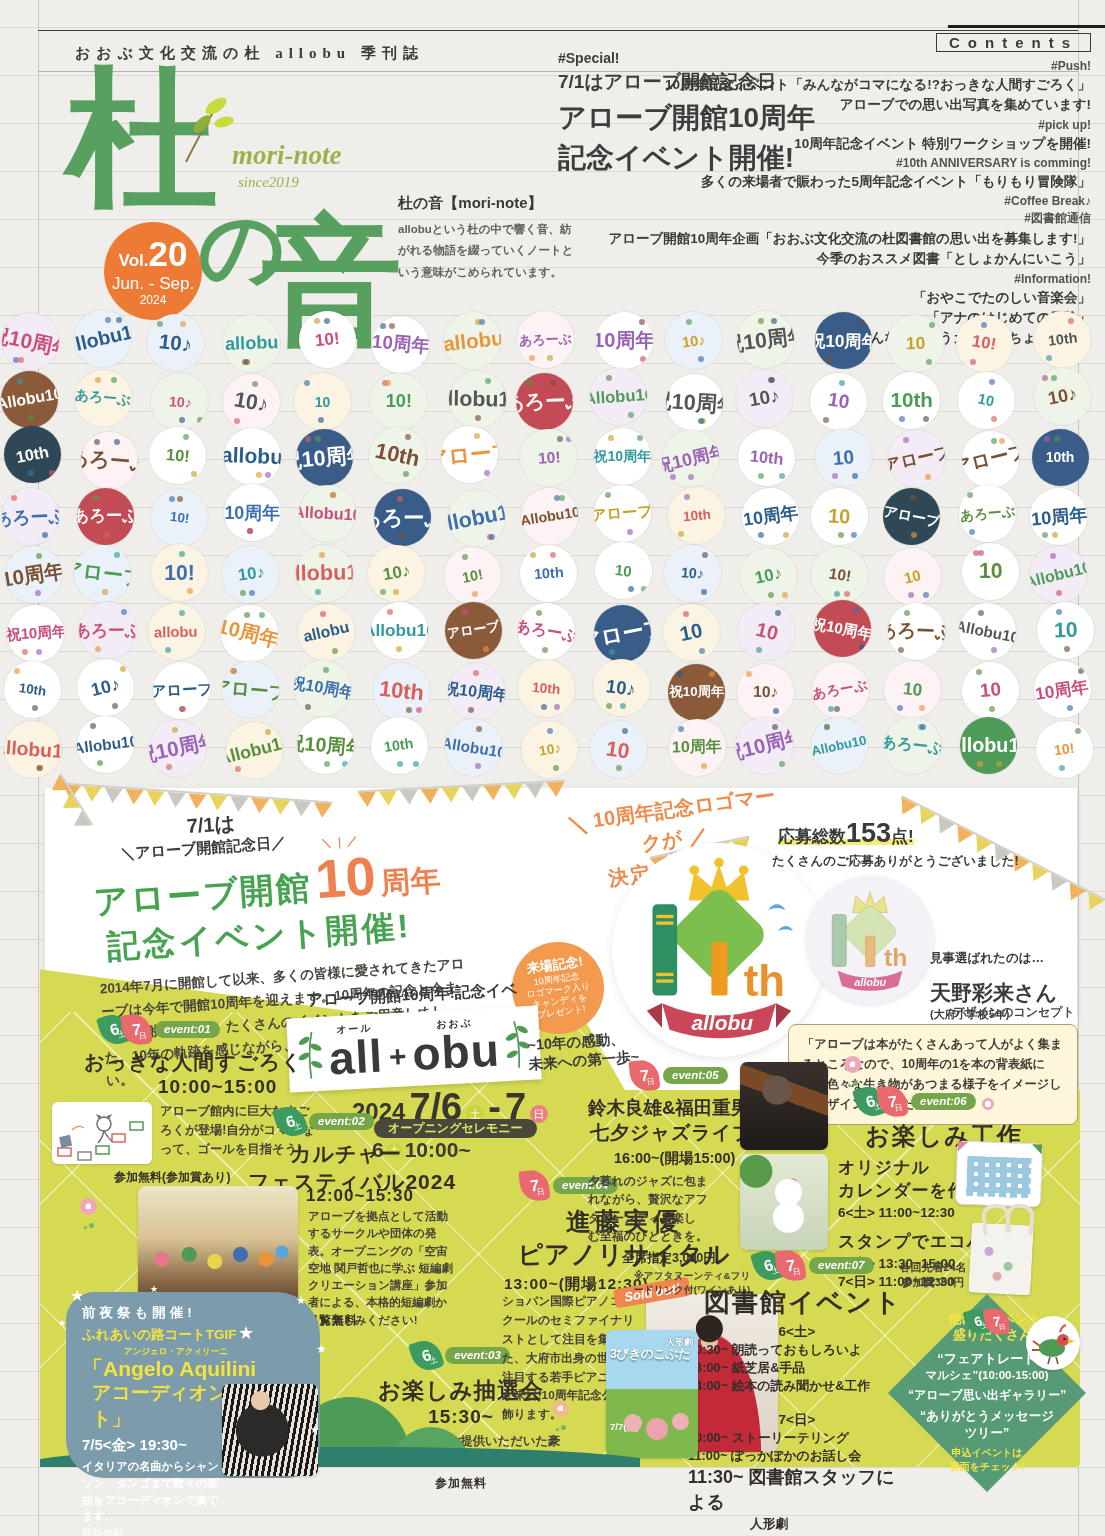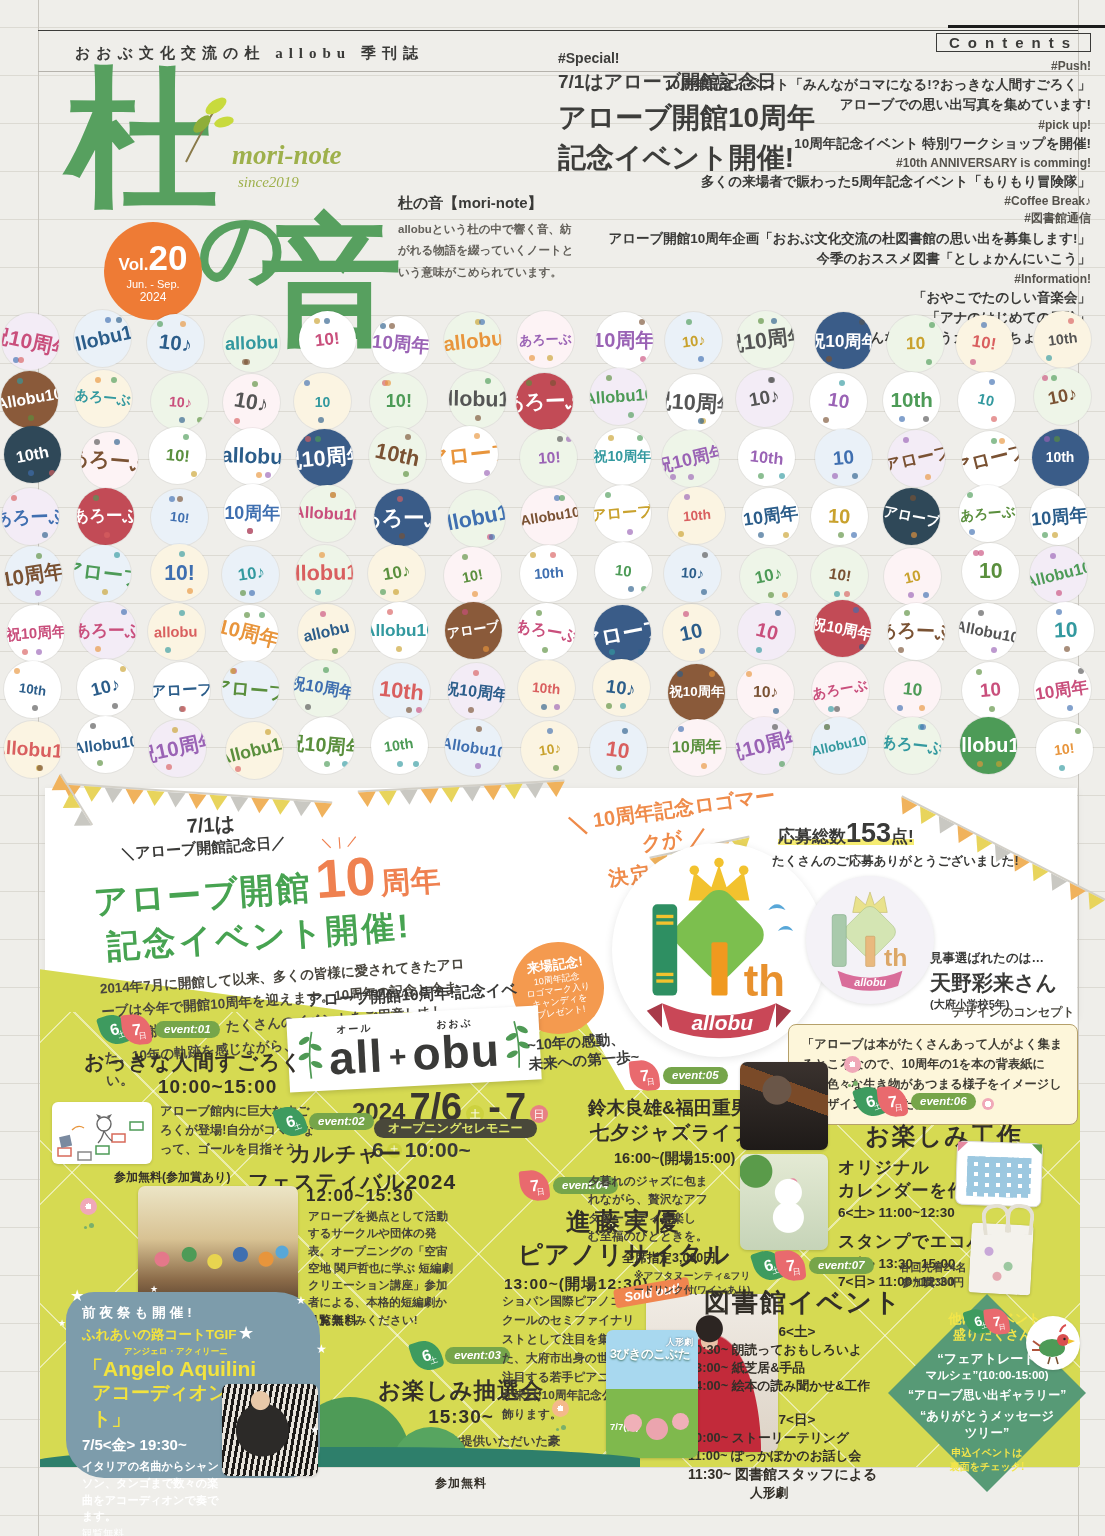--- a/index.html
+++ b/index.html
@@ -58,21 +58,21 @@
     <ellipse cx="26" cy="32" rx="11" ry="5.5" fill="#8fae3a" transform="rotate(-45 26 32)"></ellipse>
     <ellipse cx="48" cy="30" rx="10" ry="5" fill="#c8da3d" transform="rotate(-15 48 30)"></ellipse>
   </svg>
   <div class="abs serif" style="left:232px;top:140px;font-size:27px;font-style:italic;font-weight:700;color:#9eb04b">mori-note</div>
   <div class="abs serif" style="left:238px;top:174px;font-size:15px;font-style:italic;color:#9eb04b">since2019</div>
   <div class="abs" style="left:198px;top:204px;font-size:86px;line-height:1;font-weight:700;color:#57a05f">の</div>
   <div class="abs" style="left:262px;top:212px;font-size:140px;line-height:1;font-weight:700;color:#57a05f">音</div>
 
   <div class="abs" style="left:104px;top:222px;width:98px;height:98px;border-radius:50%;background:#ee7b35;color:#fff;display:flex;flex-direction:column;align-items:center;justify-content:center;line-height:1.15">
     <div><span style="font-size:17px;font-weight:700">Vol.</span><span style="font-size:35px;font-weight:800">20</span></div>
-    <div style="font-size:11px">Jun. - Sep.</div>
+    <div style="font-size:17px">Jun. - Sep.</div>
     <div style="font-size:12px">2024</div>
   </div>
 
   <div class="abs" style="left:398px;top:194px;width:182px">
     <div style="font-size:15px;font-weight:800;margin-bottom:6px">杜の音【mori-note】</div>
     <div style="font-size:11.5px;color:#63605a;line-height:1.85;font-weight:600">allobuという杜の中で響く音、紡がれる物語を綴っていくノートという意味がこめられています。</div>
   </div>
 
   <div class="abs" style="left:558px;top:50px;color:#3d3d3b">
     <div style="font-size:14px;font-weight:600">#Special!</div>
@@ -830,21 +830,21 @@
       <rect x="30" y="56" width="26" height="96" rx="5" fill="#9cc4a0" stroke="#6a9a70"></rect>
       <rect x="92" y="96" width="17" height="56" rx="2" fill="#e8b06a" stroke="#c08a40"></rect>
       <text x="126" y="152" font-size="46" font-weight="bold" fill="#d89a4e" font-family="Liberation Sans,sans-serif">th</text>
       <path d="M40 160 Q100 186 160 160 L152 188 Q100 206 48 188 Z" fill="#d5568a"></path>
       <text x="71" y="188" font-size="20" font-style="italic" font-weight="bold" fill="#fff" font-family="Liberation Sans,sans-serif">allobu</text>
     </svg>
   </div>
 
   <div class="abs" style="left:930px;top:950px;width:148px">
     <div style="font-size:12.5px;font-weight:800">見事選ばれたのは…</div>
-    <div style="font-size:21px;font-weight:800;margin-top:2px">天野彩来さん</div>
+    <div style="font-size:21px;font-weight:800;margin-top:12px">天野彩来さん</div>
     <div style="font-size:11px;font-weight:600">(大府小学校5年)</div>
   </div>
   <div class="abs" style="left:952px;top:1004px;font-size:12px;font-weight:800;color:#4a4840">デザインのコンセプト</div>
   <div class="abs" style="left:788px;top:1024px;width:262px;background:#fdf6da;border:1.5px solid #b5a06a;border-radius:8px;padding:9px 13px;font-size:12.2px;line-height:1.65;font-weight:600;color:#3f3c34">「アローブは本がたくさんあって人がよく集まるところなので、10周年の1を本の背表紙にし、色々な生き物があつまる様子をイメージしてデザインしました。</div>
 
   <div class="abs" style="left:303px;top:985px;width:220px;font-size:15.5px;font-weight:800;text-align:center;transform:rotate(-3deg)">アローブ開館10周年!記念イベント</div>
   <div class="abs" style="left:288px;top:1012px;width:252px;height:74px;background:#fff;transform:rotate(-3deg);box-shadow:0 2px 5px rgba(0,0,0,.15);display:flex;align-items:center;justify-content:center;gap:6px">
     <svg width="26" height="56" viewBox="0 0 30 60">
       <path d="M15 58 C13 35 14 20 18 4" stroke="#4f9a55" stroke-width="2" fill="none"></path>
       <ellipse cx="9" cy="14" rx="7" ry="3.4" fill="#4f9a55" transform="rotate(-30 9 14)"></ellipse>
@@ -1054,21 +1054,21 @@
       <span class="pill">event:07</span>
     </div>
     <div class="evt" style="font-size:26px;margin-top:4px;letter-spacing:2px;margin-left:16px">図書館イベント</div>
     <div class="evt" style="font-size:13.5px;text-align:center;margin-top:3px;letter-spacing:0">6&lt;土&gt;</div>
     <div class="evt" style="font-size:12.8px;line-height:1.4;letter-spacing:0">10:30~ 朗読っておもしろいよ</div>
     <div class="evt" style="font-size:12.8px;line-height:1.4;letter-spacing:0">13:00~ 紙芝居&amp;手品</div>
     <div class="evt" style="font-size:12.8px;line-height:1.4;letter-spacing:0">14:00~ 絵本の読み聞かせ&amp;工作</div>
     <div class="evt" style="font-size:13.5px;text-align:center;margin-top:16px;letter-spacing:0">7&lt;日&gt;</div>
     <div class="evt" style="font-size:12.8px;line-height:1.4;letter-spacing:0">10:00~ ストーリーテリング</div>
     <div class="evt" style="font-size:12.8px;line-height:1.4;letter-spacing:0">11:00~ ぽっかぽかのお話し会</div>
-    <div class="evt" style="font-size:14px;line-height:1.4;letter-spacing:0">11:30~ 図書館スタッフによる</div>
+    <div class="evt" style="font-size:18px;line-height:1.4;letter-spacing:0">11:30~ 図書館スタッフによる</div>
     <div class="evt" style="font-size:12.8px;line-height:1.4;letter-spacing:0;margin-left:62px">人形劇</div>
   </div>
   <div class="ph" style="left:606px;top:1330px;width:92px;height:128px;background:linear-gradient(180deg,#a8d8ef 0 46%,#7fb94d 46% 100%);overflow:hidden">
     <div style="position:absolute;right:5px;top:6px;color:#fff;font-size:9px;font-weight:700;text-shadow:0 0 2px #467">人形劇</div>
     <div style="position:absolute;left:4px;top:16px;color:#fff;font-size:12.5px;font-weight:800;text-shadow:0 1px 2px #365;letter-spacing:-.5px">3びきのこぶた</div>
     <div style="position:absolute;left:4px;bottom:24px;color:#fff;font-size:9.5px;font-weight:800">7/7(日)</div>
     <div style="position:absolute;left:18px;bottom:26px;width:18px;height:18px;border-radius:50%;background:#f0b0b8"></div>
     <div style="position:absolute;left:40px;bottom:18px;width:22px;height:22px;border-radius:50%;background:#eba4ae"></div>
     <div style="position:absolute;left:66px;bottom:28px;width:17px;height:17px;border-radius:50%;background:#f0b0b8"></div>
   </div>

